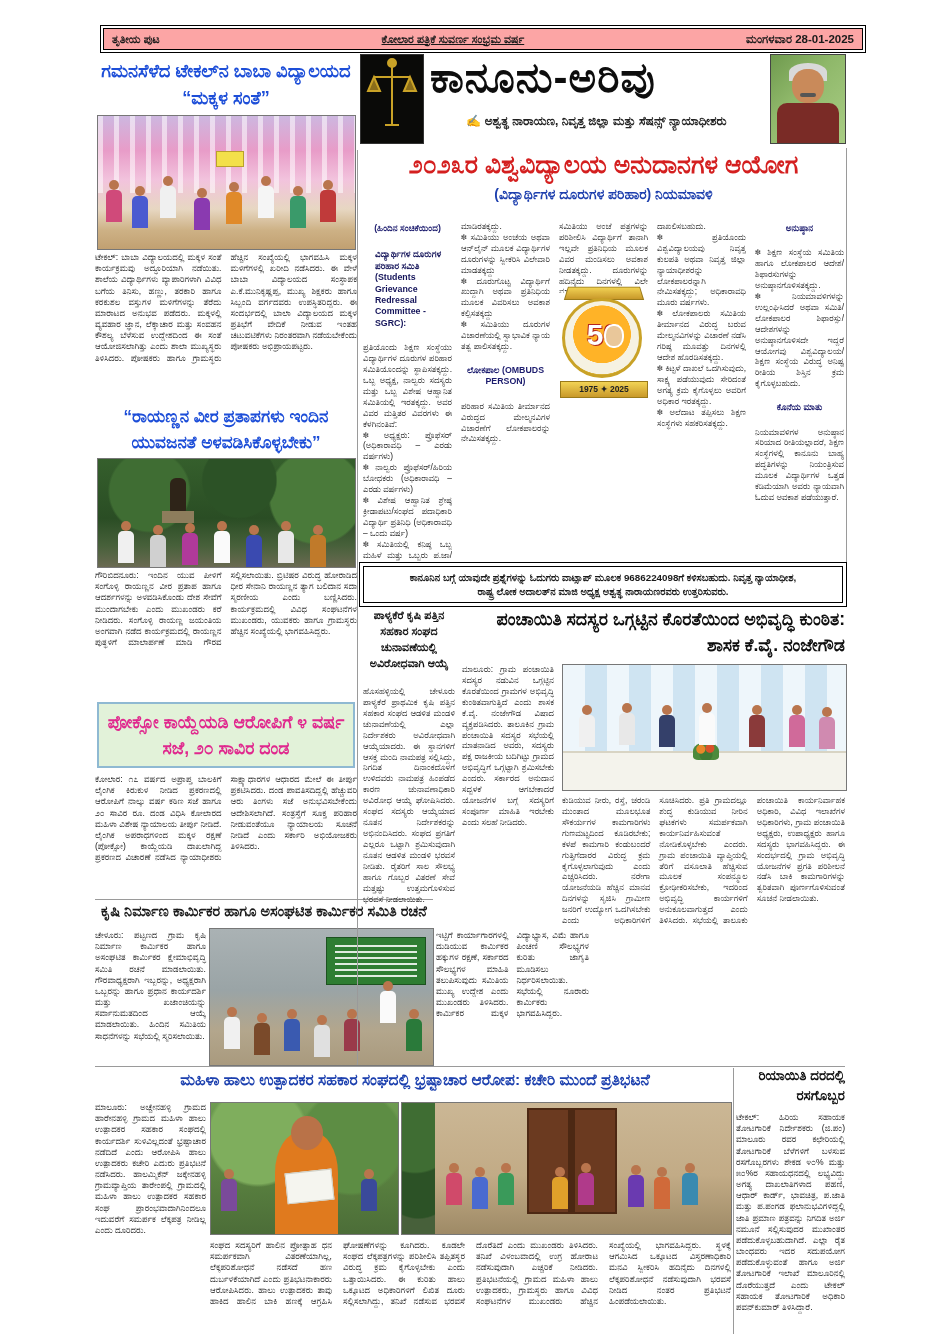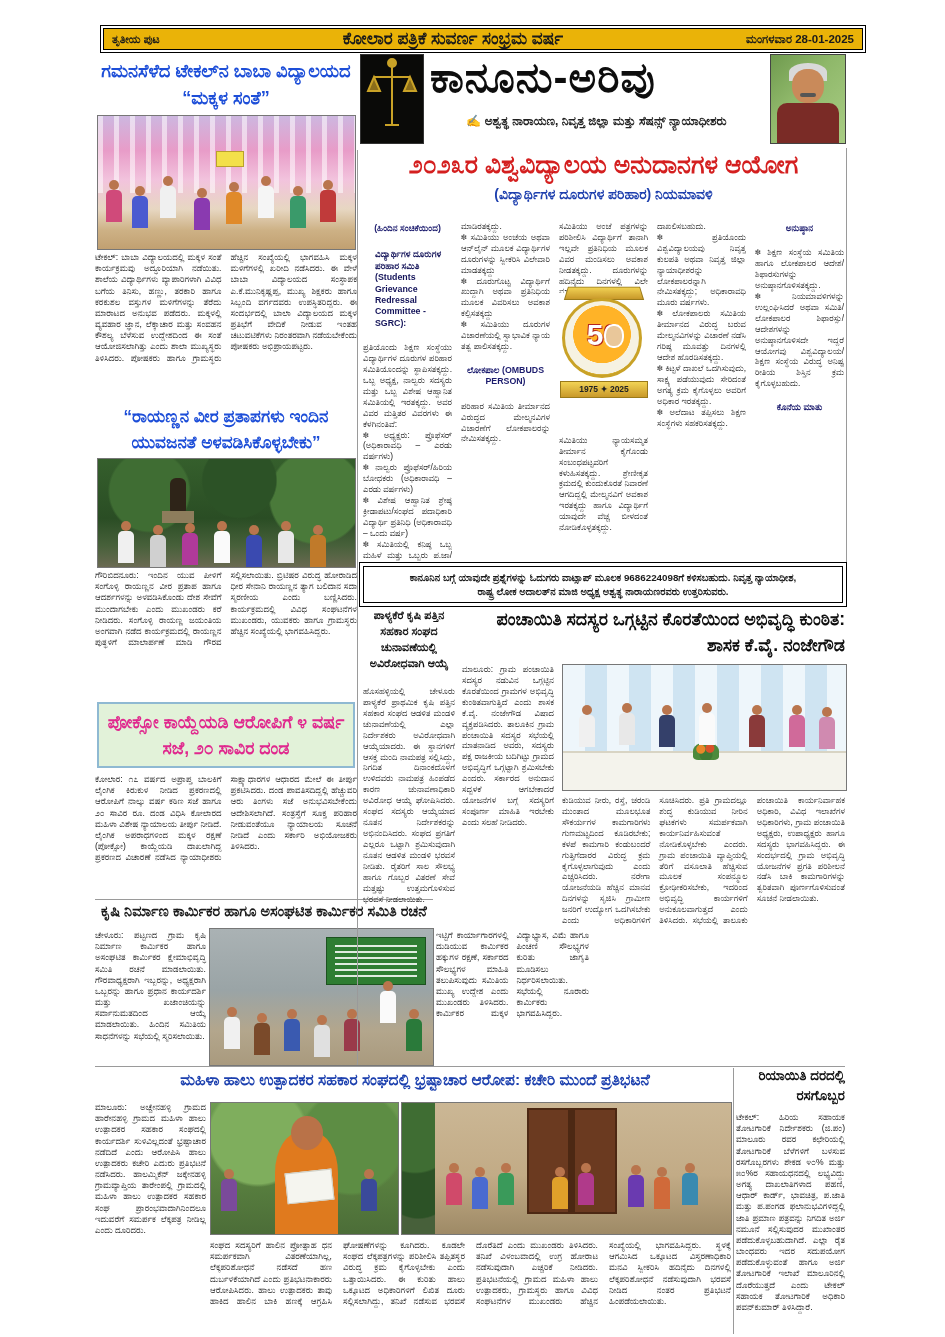--- a/index.html
+++ b/index.html
@@ -1,23 +1,23 @@
 <!DOCTYPE html>
 <html><head>
 <meta charset="utf-8">
 <style>
   html,body{margin:0;padding:0;}
   body{width:945px;height:1337px;position:relative;background:#ffffff;
        font-family:"Liberation Sans",sans-serif;color:#1a1a1a;overflow:hidden;}
   .abs{position:absolute;}
   
   .hbar{left:103px;top:28px;width:760px;height:22px;border:1px solid #000;box-shadow:0 0 0 2px #fff,0 0 0 3px #000;
-        display:flex;align-items:center;justify-content:space-between;padding:0 8px;box-sizing:border-box;background:#eab308;}
+        display:flex;align-items:center;justify-content:space-between;padding:0 8px;box-sizing:border-box;background:#fca5a5;}
   .hbar .hl{font-size:11px;font-weight:bold;}
-  .hbar .hc{font-size:17px;font-weight:bold;}
+  .hbar .hc{font-size:11px;font-weight:bold;text-decoration:underline;}
   .hbar .hr{font-size:11.5px;font-weight:bold;}
   
   .justice{left:360px;top:54px;width:62px;height:88px;background:#0a0a08;border:1px solid #333;}
   .masttitle{left:430px;top:56px;width:335px;text-align:left;font-size:42px;font-weight:bold;letter-spacing:1px;color:#0d0d0d;line-height:1.05;}
   .mastby{left:424px;top:114px;width:345px;text-align:center;font-size:12px;font-weight:bold;color:#222;}
   .portrait{left:770px;top:54px;width:74px;height:88px;border:1px solid #444;
             background:linear-gradient(135deg,#6f9a4e 0%,#8fb86a 40%,#a9cd84 100%);overflow:hidden;}
   .portrait .hair{position:absolute;left:18px;top:8px;width:38px;height:18px;border-radius:50% 50% 0 0;background:#d9d9d9;}
   .portrait .face{position:absolute;left:21px;top:14px;width:32px;height:34px;border-radius:46%;background:#c98a5a;}
   .portrait .mus{position:absolute;left:29px;top:38px;width:16px;height:4px;border-radius:2px;background:#555;}
@@ -212,34 +212,34 @@
   <div>ಮಾಡಿರತಕ್ಕದ್ದು.
 ✽ ಸಮಿತಿಯು ಅಂಚೆಯ ಅಥವಾ ಆನ್‌ಲೈನ್ ಮೂಲಕ ವಿದ್ಯಾರ್ಥಿಗಳ ದೂರುಗಳನ್ನು ಸ್ವೀಕರಿಸಿ ವಿಲೇವಾರಿ ಮಾಡತಕ್ಕದ್ದು
 ✽ ದೂರುಗೊಟ್ಟ ವಿದ್ಯಾರ್ಥಿಗೆ ಖುದ್ದಾಗಿ ಅಥವಾ ಪ್ರತಿನಿಧಿಯ ಮೂಲಕ ವಿವರಿಸಲು ಅವಕಾಶ ಕಲ್ಪಿಸತಕ್ಕದ್ದು
 ✽ ಸಮಿತಿಯು ದೂರುಗಳ ವಿಚಾರಣೆಯಲ್ಲಿ ಸ್ವಾಭಾವಿಕ ನ್ಯಾಯ ತತ್ವ ಪಾಲಿಸತಕ್ಕದ್ದು.</div>
   <div class="mhead">ಲೋಕಪಾಲ (OMBUDS PERSON)</div>
   <div>ಪರಿಹಾರ ಸಮಿತಿಯ ತೀರ್ಮಾನದ ವಿರುದ್ಧದ ಮೇಲ್ಮನವಿಗಳ ವಿಚಾರಣೆಗೆ ಲೋಕಪಾಲರನ್ನು ನೇಮಿಸತಕ್ಕದ್ದು.</div>
 </div>
 <div class="abs mcol mc3">
   <div class="mc3-top">ಸಮಿತಿಯು ಅಂಚೆ ಪತ್ರಗಳನ್ನು ಪರಿಶೀಲಿಸಿ ವಿದ್ಯಾರ್ಥಿಗೆ ತಾನಾಗಿ ಇಲ್ಲವೇ ಪ್ರತಿನಿಧಿಯ ಮೂಲಕ ವಿವರ ಮಂಡಿಸಲು ಅವಕಾಶ ನೀಡತಕ್ಕದ್ದು. ದೂರುಗಳನ್ನು ಹದಿನೈದು ದಿನಗಳಲ್ಲಿ ವಿಲೇ ಮಾಡತಕ್ಕದ್ದು.</div>
   <div style="height:118px"></div>
-  <div class="mc3-bottom">ಸಮಿತಿಯು ನ್ಯಾಯಸಮ್ಮತ ತೀರ್ಮಾನ ಕೈಗೊಂಡು ಸಂಬಂಧಪಟ್ಟವರಿಗೆ ಕಳುಹಿಸತಕ್ಕದ್ದು. ಶ್ರೇಣೀಕೃತ ಕ್ರಮದಲ್ಲಿ ಕುಂದುಕೊರತೆ ನಿವಾರಣೆ ಆಗದಿದ್ದಲ್ಲಿ ಮೇಲ್ಮನವಿಗೆ ಅವಕಾಶ ಇರತಕ್ಕದ್ದು ಹಾಗೂ ವಿದ್ಯಾರ್ಥಿಗೆ ಯಾವುದೇ ವೆಚ್ಚ ಬೀಳದಂತೆ ನೋಡಿಕೊಳ್ಳತಕ್ಕದ್ದು.</div>
 </div>
 <div class="abs mcol mc4">
   <div>ದಾಖಲಿಸಬಹುದು.
 ✽ ಪ್ರತಿಯೊಂದು ವಿಶ್ವವಿದ್ಯಾಲಯವು ನಿವೃತ್ತ ಕುಲಪತಿ ಅಥವಾ ನಿವೃತ್ತ ಜಿಲ್ಲಾ ನ್ಯಾಯಾಧೀಶರನ್ನು ಲೋಕಪಾಲರನ್ನಾಗಿ ನೇಮಿಸತಕ್ಕದ್ದು; ಅಧಿಕಾರಾವಧಿ ಮೂರು ವರ್ಷಗಳು.
 ✽ ಲೋಕಪಾಲರು ಸಮಿತಿಯ ತೀರ್ಮಾನದ ವಿರುದ್ಧ ಬರುವ ಮೇಲ್ಮನವಿಗಳನ್ನು ವಿಚಾರಣೆ ನಡೆಸಿ ಗರಿಷ್ಠ ಮೂವತ್ತು ದಿನಗಳಲ್ಲಿ ಆದೇಶ ಹೊರಡಿಸತಕ್ಕದ್ದು.
 ✽ ಕಿಟ್ಟಳೆ ದಾಖಲೆ ಒದಗಿಸುವುದು, ಸಾಕ್ಷ್ಯ ಪಡೆಯುವುದು ಸೇರಿದಂತೆ ಅಗತ್ಯ ಕ್ರಮ ಕೈಗೊಳ್ಳಲು ಅವರಿಗೆ ಅಧಿಕಾರ ಇರತಕ್ಕದ್ದು.
 ✽ ಅಲೆದಾಟ ತಪ್ಪಿಸಲು ಶಿಕ್ಷಣ ಸಂಸ್ಥೆಗಳು ಸಹಕರಿಸತಕ್ಕದ್ದು.</div>
 </div>
 <div class="abs mcol mc5">
   <div class="mhead">ಅನುಷ್ಠಾನ</div>
   <div>✽ ಶಿಕ್ಷಣ ಸಂಸ್ಥೆಯ ಸಮಿತಿಯ ಹಾಗೂ ಲೋಕಪಾಲರ ಆದೇಶ/ಶಿಫಾರಸುಗಳನ್ನು ಅನುಷ್ಠಾನಗೊಳಿಸತಕ್ಕದ್ದು.
 ✽ ನಿಯಮಾವಳಿಗಳನ್ನು ಉಲ್ಲಂಘಿಸಿದರೆ ಅಥವಾ ಸಮಿತಿ/ಲೋಕಪಾಲರ ಶಿಫಾರಸ್ಸು/ಆದೇಶಗಳನ್ನು ಅನುಷ್ಠಾನಗೊಳಿಸದೇ ಇದ್ದರೆ ಆಯೋಗವು ವಿಶ್ವವಿದ್ಯಾಲಯ/ಶಿಕ್ಷಣ ಸಂಸ್ಥೆಯ ವಿರುದ್ಧ ಅನಿಷ್ಟ ರೀತಿಯ ಶಿಸ್ತಿನ ಕ್ರಮ ಕೈಗೊಳ್ಳಬಹುದು.</div>
   <div class="mhead">ಕೊನೆಯ ಮಾತು</div>
+  <div>ನಿಯಮಾವಳಿಗಳ ಅನುಷ್ಠಾನ ಸರಿಯಾದ ರೀತಿಯಲ್ಲಾದರೆ, ಶಿಕ್ಷಣ ಸಂಸ್ಥೆಗಳಲ್ಲಿ ಕಾನೂನು ಬಾಹ್ಯ ಪದ್ಧತಿಗಳನ್ನು ನಿಯಂತ್ರಿಸುವ ಮೂಲಕ ವಿದ್ಯಾರ್ಥಿಗಳ ಒತ್ತಡ ಕಡಿಮೆಯಾಗಿ ಅವರು ನ್ಯಾಯವಾಗಿ ಓದುವ ಅವಕಾಶ ಪಡೆಯುತ್ತಾರೆ.</div>
 </div>
 
 <div class="abs logo50">
   <span class="ribtop"></span>
   <span class="ring"></span>
   <span class="fifty">50</span>
   <span class="face"></span>
   <span class="ribbot">1975 ✦ 2025</span>
 </div>
 

